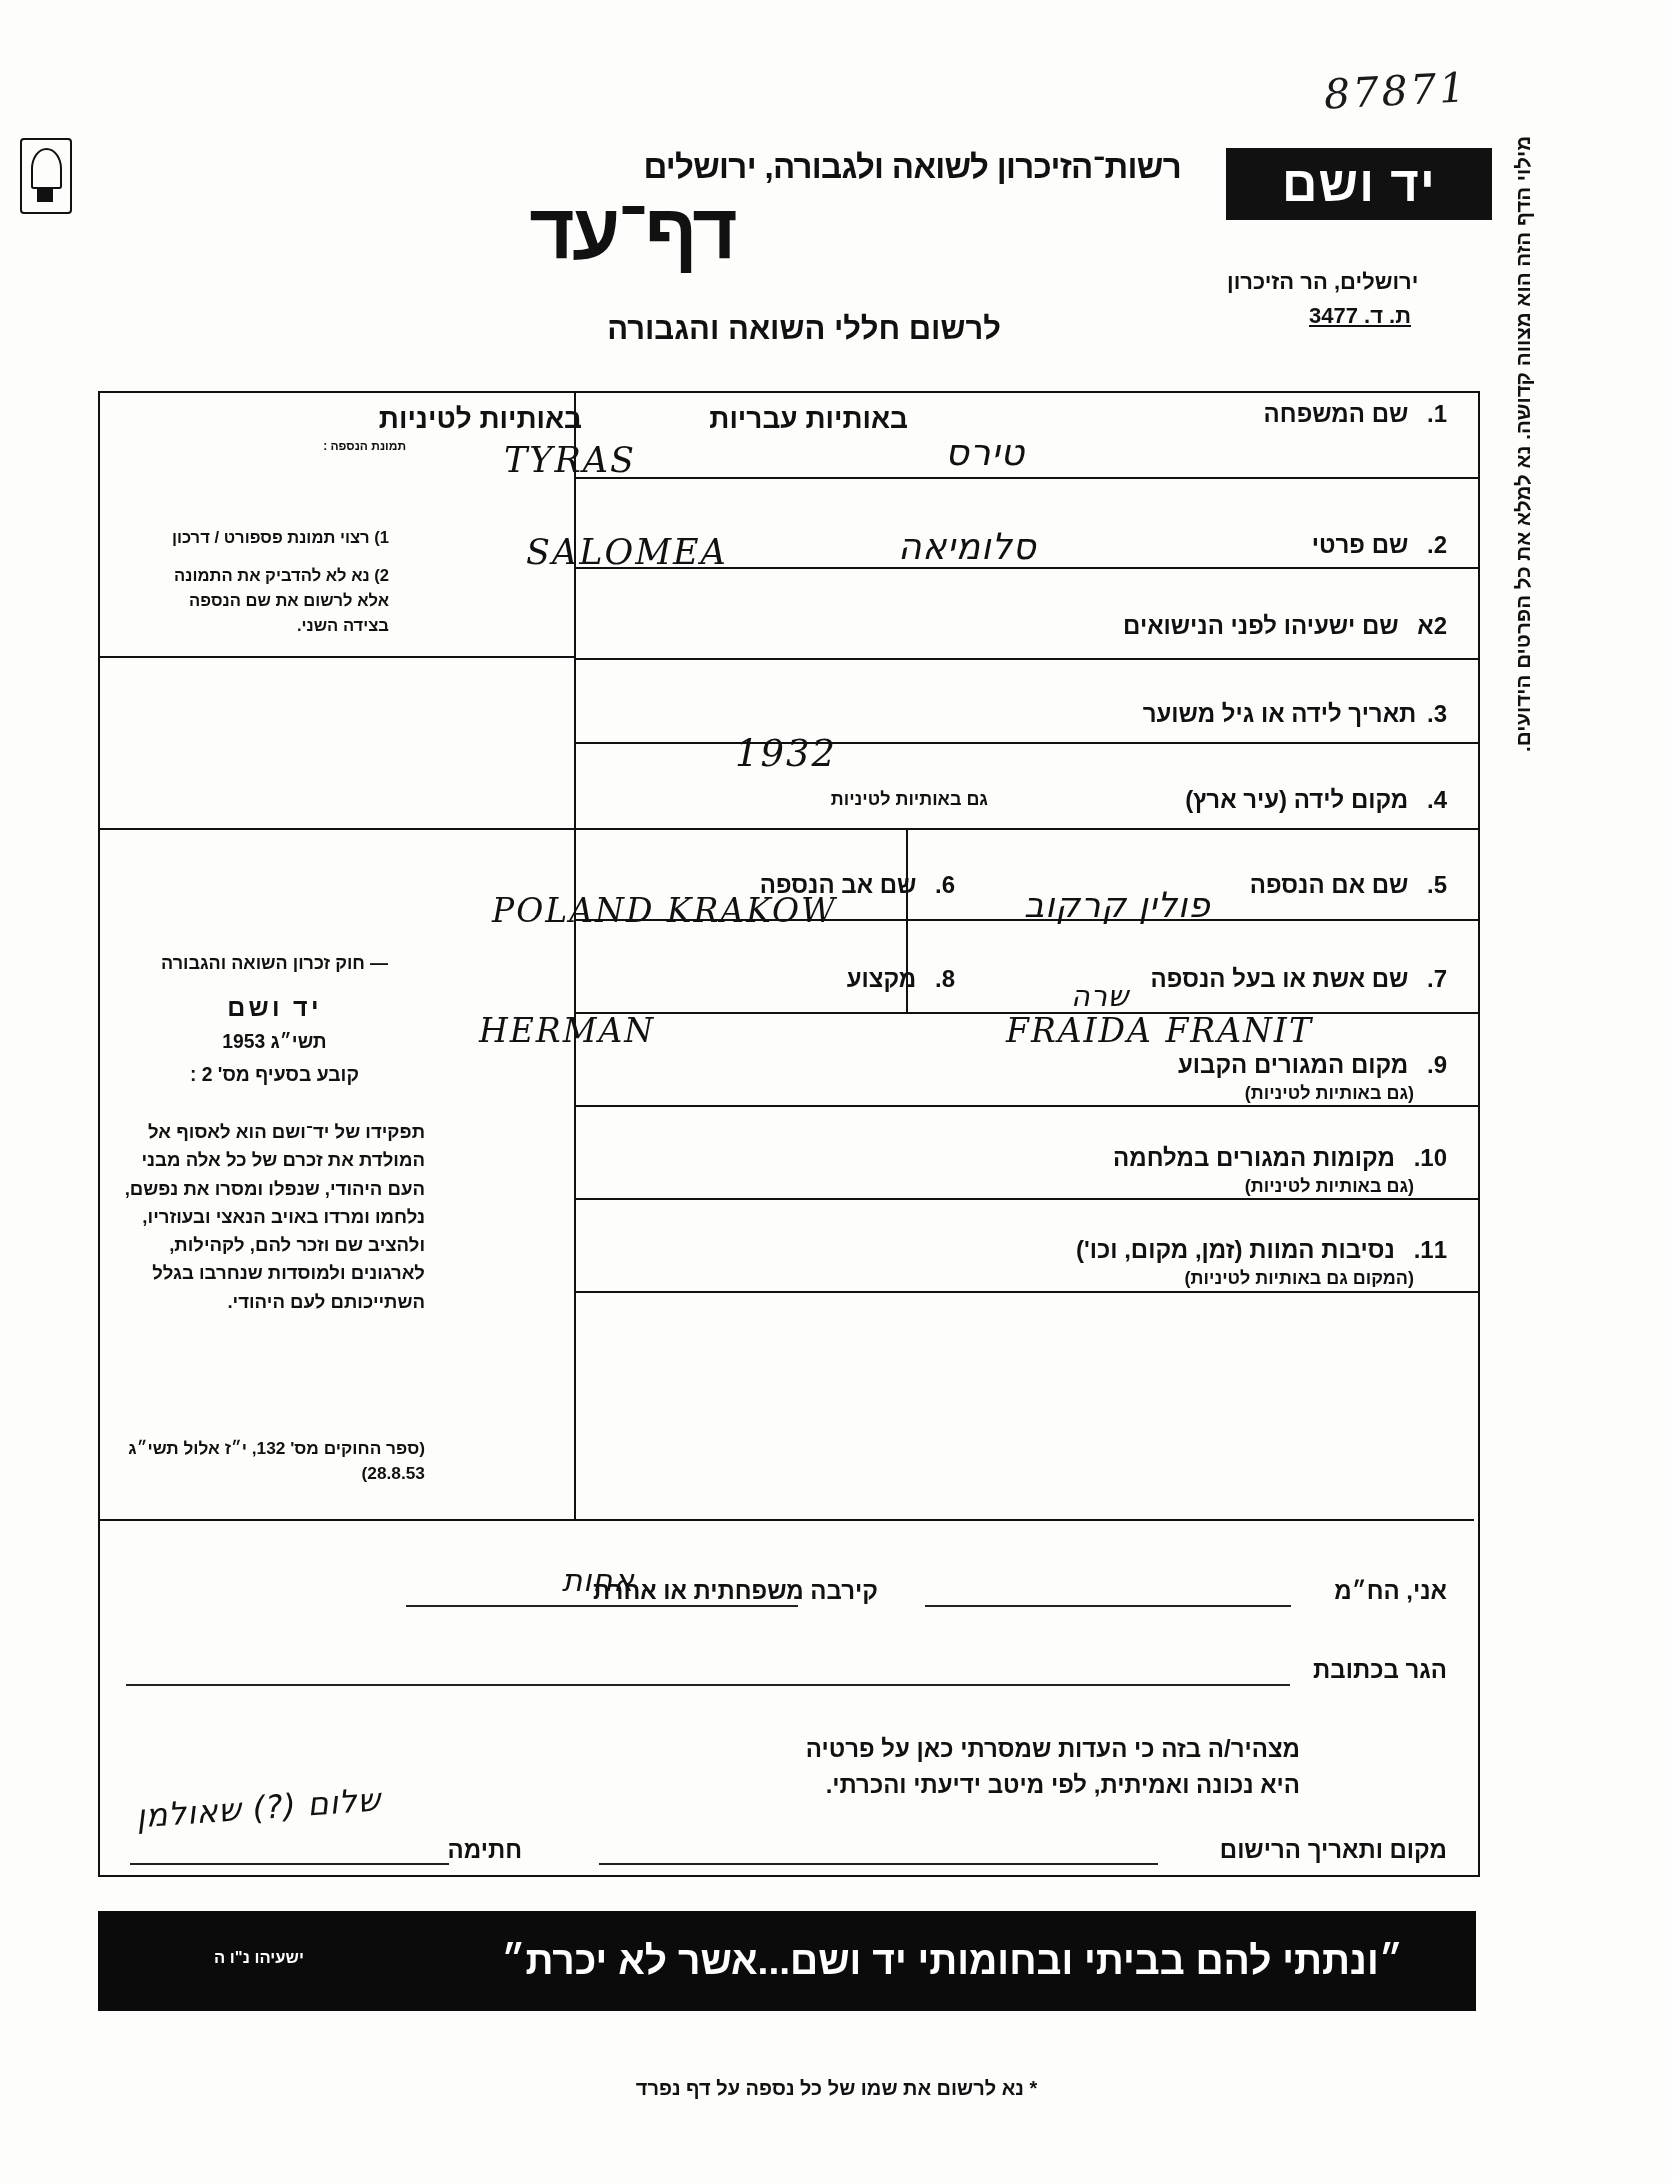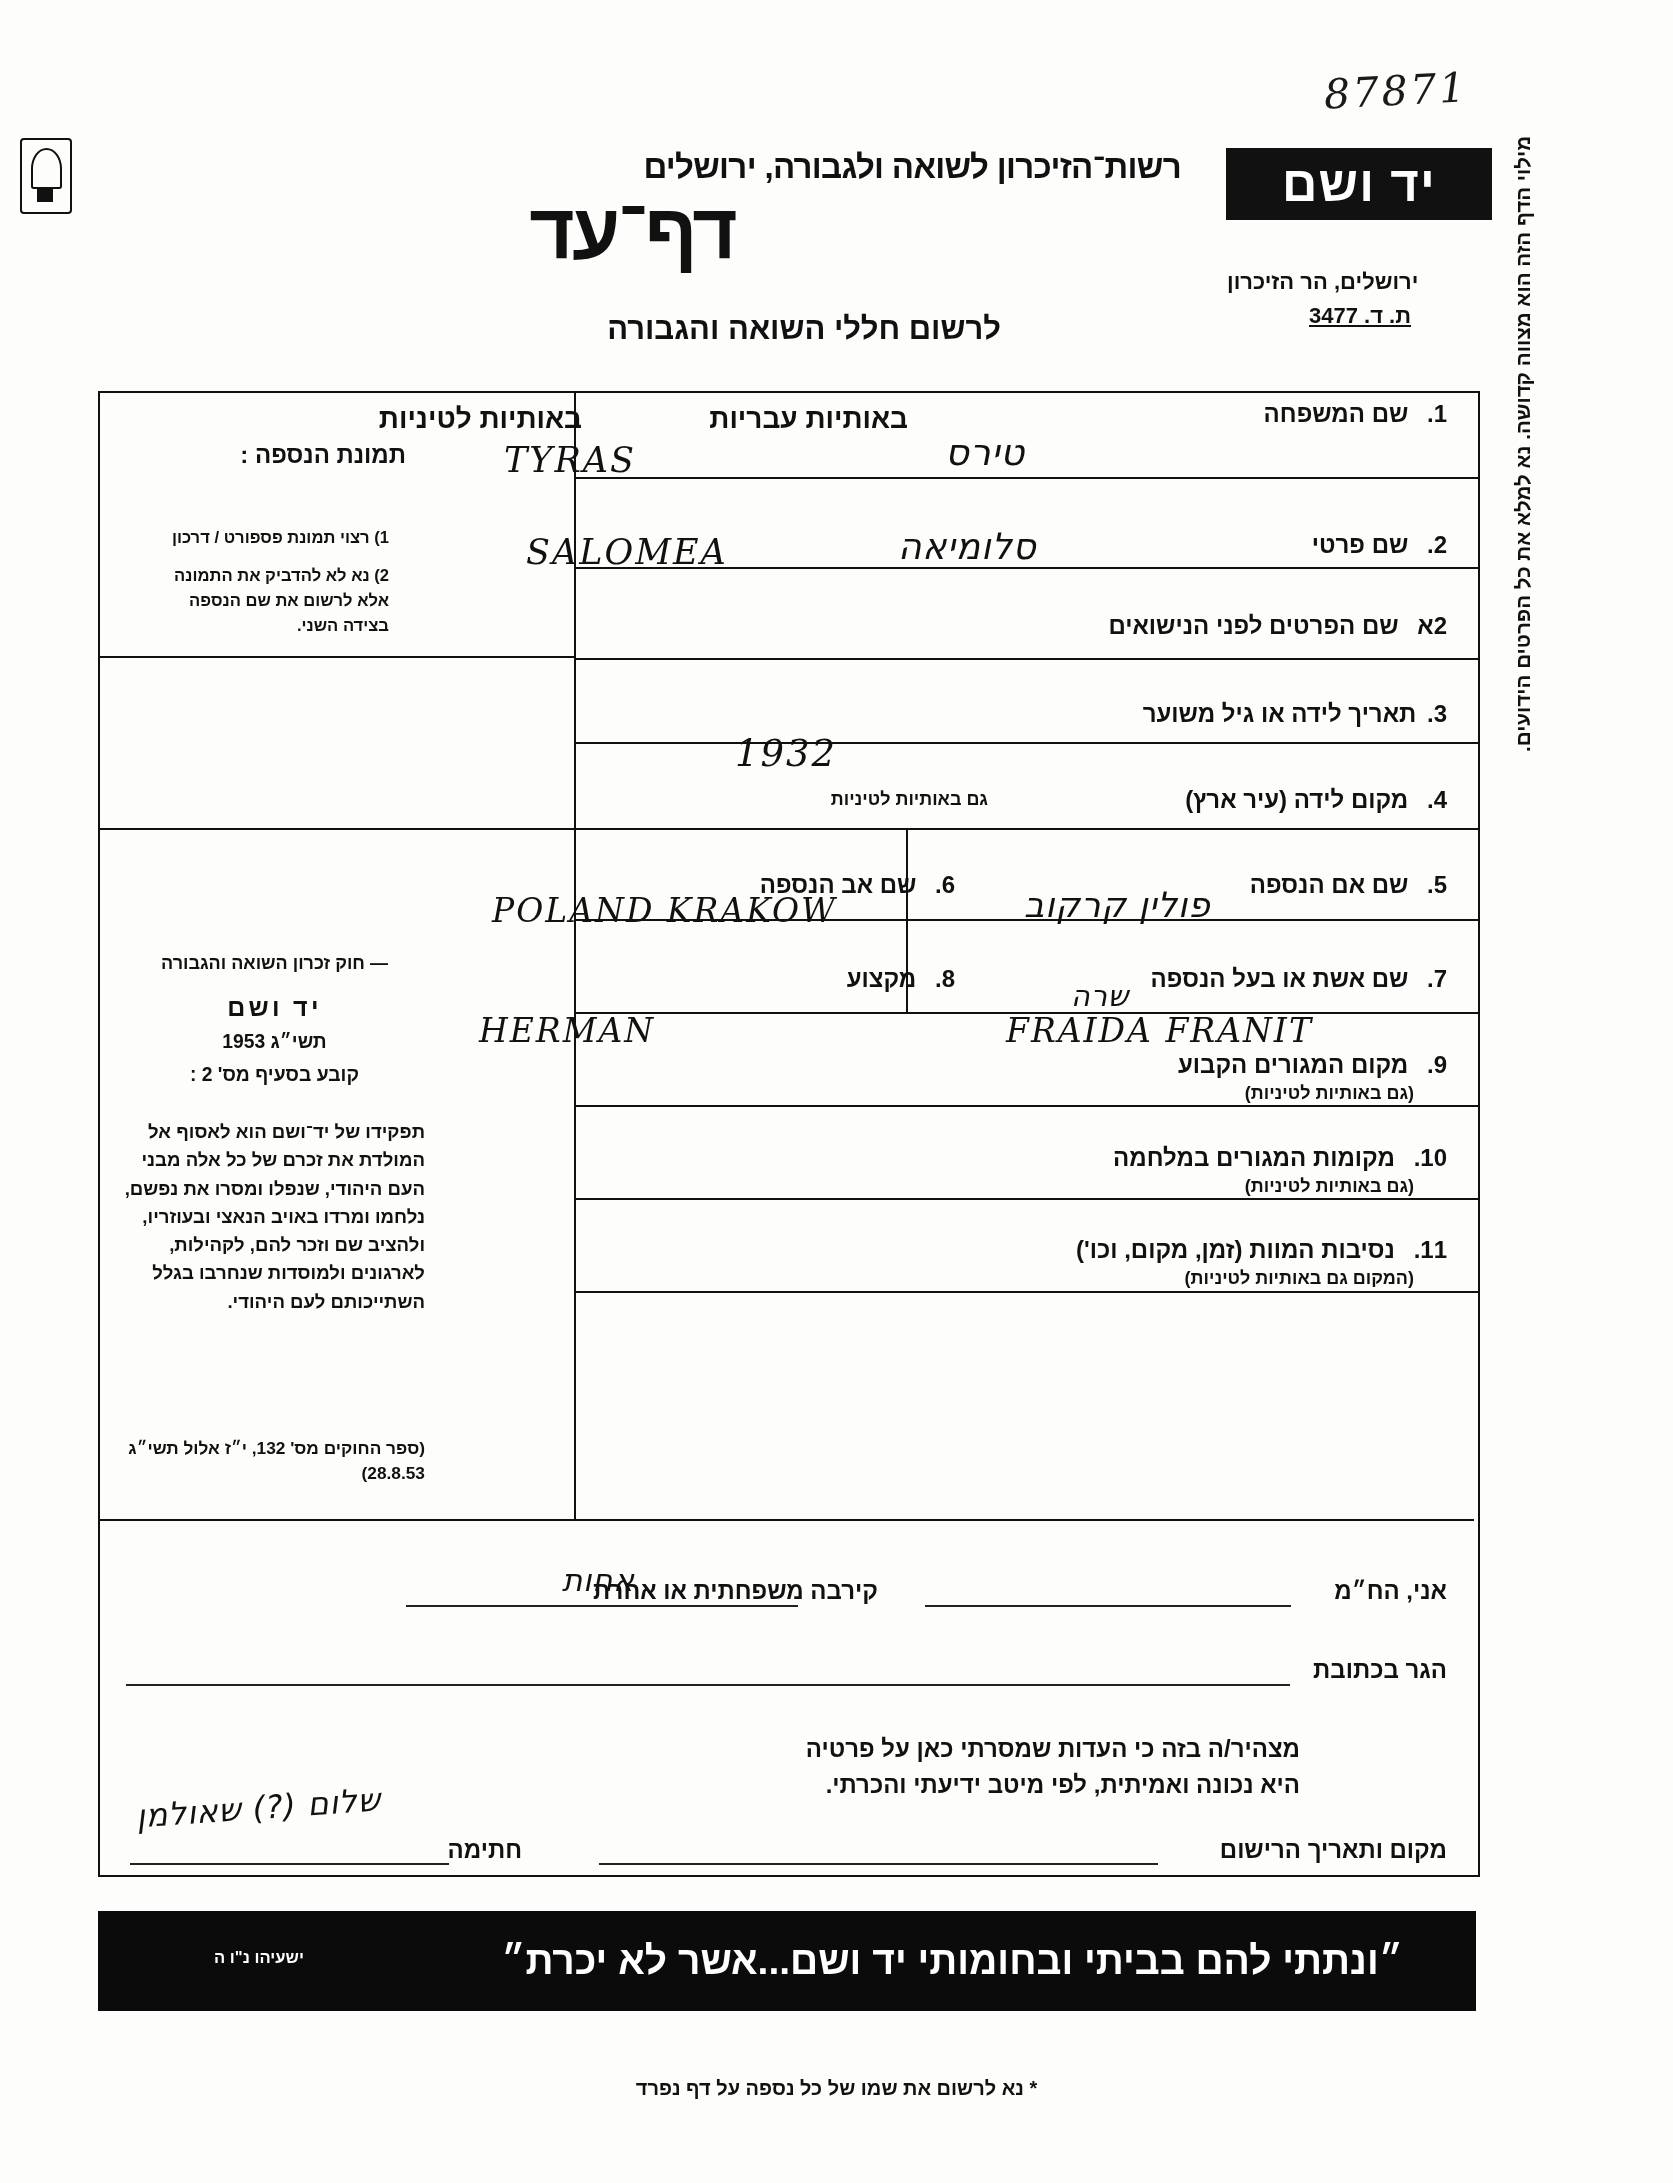--- a/index.html
+++ b/index.html
@@ -197,21 +197,21 @@
     direction: rtl;
     font-size: 28px;
     font-weight: bold;
     white-space: nowrap;
   }
   
   .side-note {
     position: absolute;
     direction: rtl;
     text-align: right;
-    font-size: 24px;
+    font-size: 12px;
     font-weight: bold;
     line-height: 1.45;
   }
   .side-small {
     position: absolute;
     direction: rtl;
     text-align: right;
     font-size: 16.6px;
     font-weight: bold;
     line-height: 1.5;
@@ -373,21 +373,21 @@
   <div class="fld-label" style="top:400px; right:226px;">
     <span>1.</span>
     <span style="margin-right:12px;">שם המשפחה</span>
   </div>
   <div class="fld-label" style="top:519px; right:226px;margin-top:12px;">
     <span>2.</span>
     <span style="margin-right:12px;">שם פרטי</span>
   </div>
   <div class="fld-label" style="top:612px; right:226px;">
     <span>2א</span>
-    <span style="margin-right:12px;">שם הפרטים לפני הנישואים</span>
+    <span style="margin-right:12px;">שם ישעיהו לפני הנישואים</span>
   </div>
   <div class="fld-label" style="top:700px; right:226px;">
     <span>3.</span>
     <span style="margin-right:4px;">תאריך לידה או גיל משוער</span>
   </div>
   <div class="fld-label" style="top:786px; right:226px;">
     <span>4.</span>
     <span style="margin-right:12px;">מקום לידה (עיר ארץ)</span>
   </div>
   <div class="fld-sub" style="top:789px; right:685px;">גם באותיות לטיניות</div>

